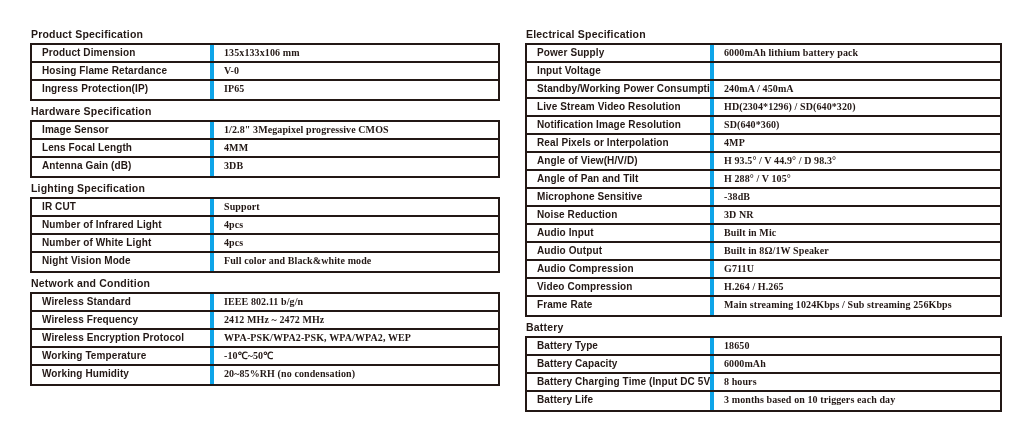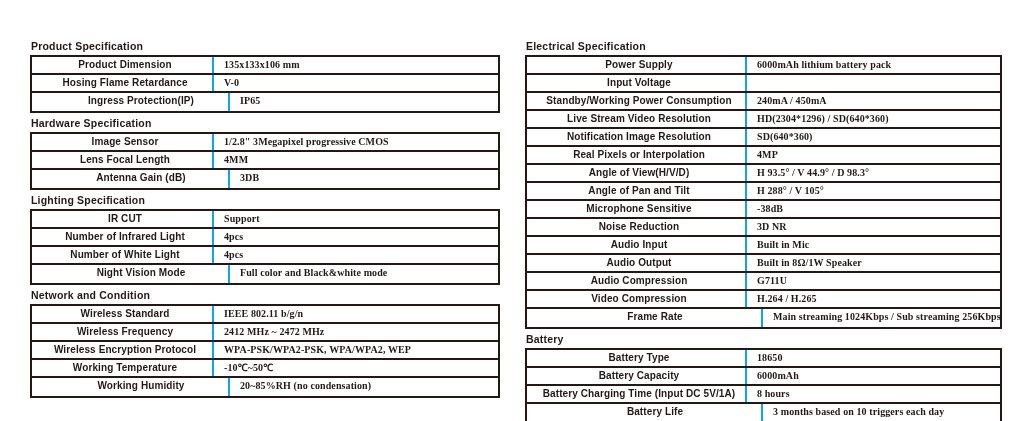--- a/index.html
+++ b/index.html
@@ -17,40 +17,40 @@
   .column { position: absolute; top: 24px; }
   #col-left  { left: 30px;  width: 470px; }
   #col-right { left: 525px; width: 477px; }
 
   .section-title {
     font-size: 10.5px;
     line-height: 13px;
     margin: 4px 0 2px 1px;
     letter-spacing: 0.2px;
   }
-  .column .section-title:first-child { margin-top: 16px; }
+  .column .section-title:first-child { margin-top: 4px; }
 
   .spec-table { border: 2px solid #231815; width: 100%; }
   .spec-row {
     display: flex;
     height: 18px;
     border-bottom: 2px solid #231815;
   }
-  .spec-row:last-child { border-bottom: none; margin-left: 16px; }
+  .spec-row:last-child { border-bottom: none; }
 
   .cell {
     font-size: 10px;
     line-height: 14px;
     padding: 1px 4px 0 10px;
     white-space: nowrap;
     overflow: hidden;
     letter-spacing: 0.1px;
   }
-  .cell.label { flex: none; width: 182px; border-right: 2px solid #0ea5e9; text-align: center; }
-  #col-right .cell.label { width: 220px; }
+  .cell.label { flex: none; width: 182px; border-right: 4px solid #0ea5e9; }
+  #col-right .cell.label { width: 187px; }
   .cell.value { flex: 1; font-family: Liberation Serif, serif; }
 </style>
 </head>
 <body>
 
 <div class="column" id="col-left">
     <div class="section-title">Product Specification</div>
     <div class="spec-table">
       <div class="spec-row">
         <div class="cell label">Product Dimension</div>
@@ -132,21 +132,21 @@
       </div>
       <div class="spec-row">
         <div class="cell label">Input Voltage</div>
       </div>
       <div class="spec-row">
         <div class="cell label">Standby/Working Power Consumption</div>
         <div class="cell value">240mA / 450mA</div>
       </div>
       <div class="spec-row">
         <div class="cell label">Live Stream Video Resolution</div>
-        <div class="cell value">HD(2304*1296) / SD(640*360)</div>
+        <div class="cell value">HD(2304*1296) / SD(640*320)</div>
       </div>
       <div class="spec-row">
         <div class="cell label">Notification Image Resolution</div>
         <div class="cell value">SD(640*360)</div>
       </div>
       <div class="spec-row">
         <div class="cell label">Real Pixels or Interpolation</div>
         <div class="cell value">4MP</div>
       </div>
       <div class="spec-row">

